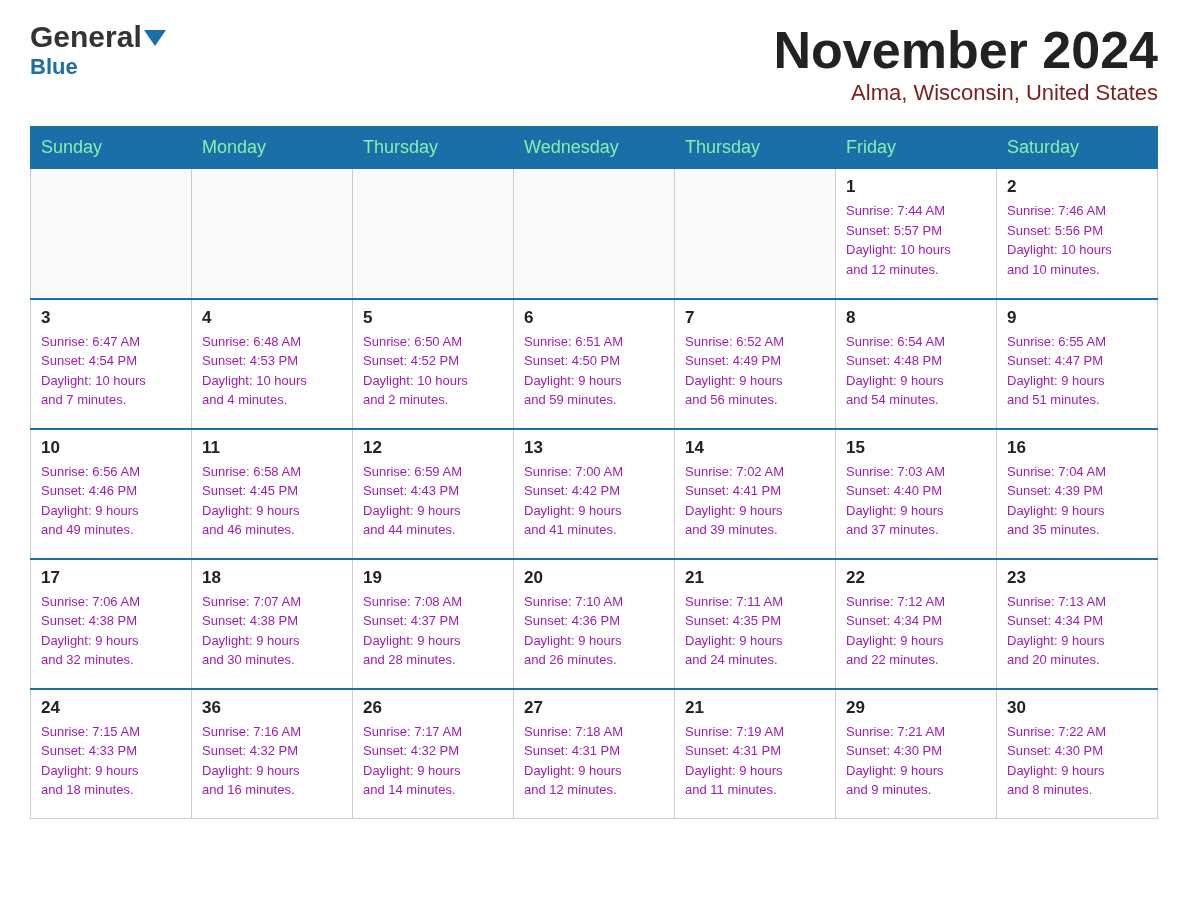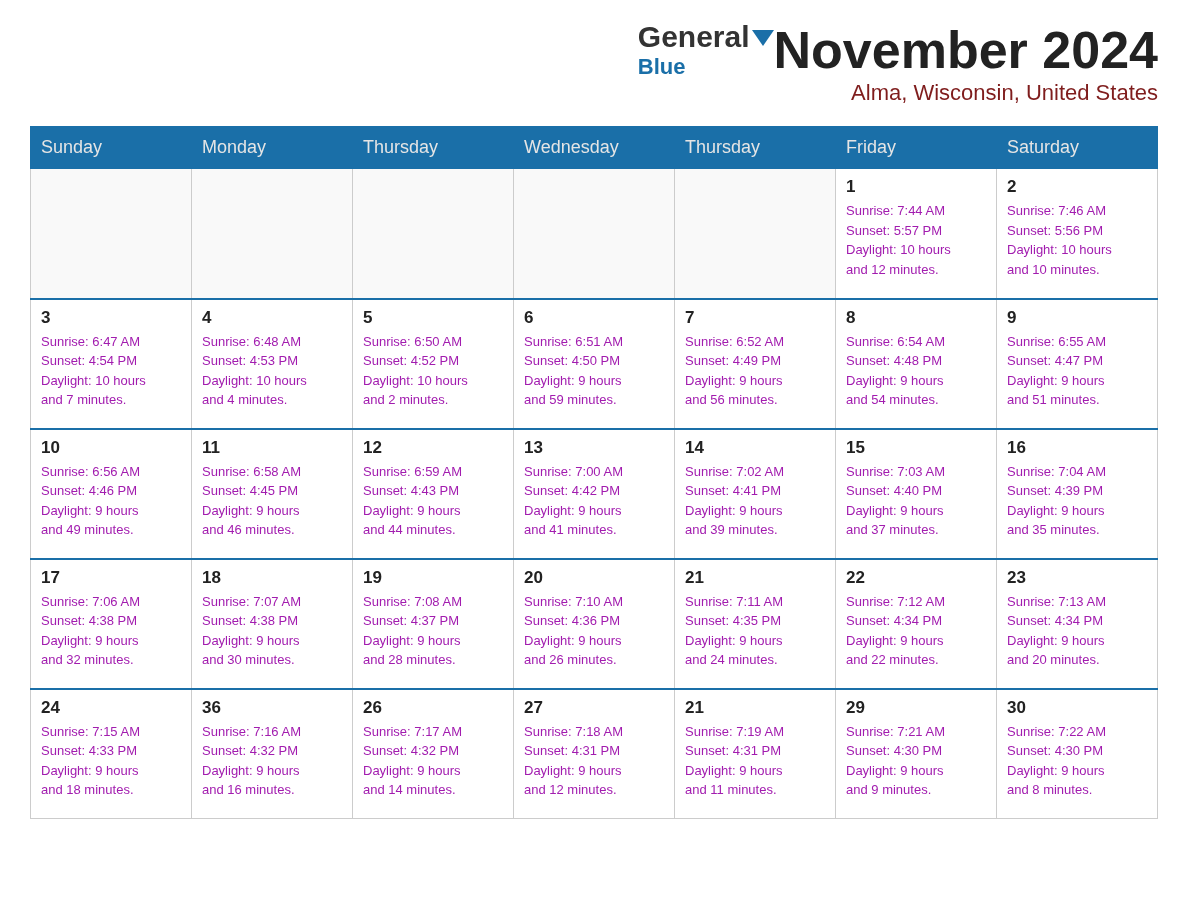--- a/index.html
+++ b/index.html
@@ -5,21 +5,21 @@
     * { margin: 0; padding: 0; box-sizing: border-box; }
     body {
       font-family: Arial, sans-serif;
       background: #fff;
       width: 1188px;
       min-height: 918px;
       padding: 20px 30px;
     }
     .header {
       display: flex;
-      justify-content: flex-end;
+      justify-content: space-between;
       align-items: flex-start;
       margin-bottom: 20px;
     }
     .logo {
       display: flex;
       flex-direction: column;
       align-items: flex-start;
     }
     .logo-bottom {
       font-size: 22px;
@@ -37,21 +37,21 @@
     .location-title {
       font-size: 22px;
       color: #7f1d1d;
     }
     .calendar {
       width: 100%;
       border-collapse: collapse;
     }
     .calendar th {
       background-color: #1a6fa8;
-      color: #e5e5e5;
+      color: #86efac;
       font-size: 18px;
       font-weight: normal;
       padding: 10px 10px;
       text-align: left;
       border: 1px solid #1a6fa8;
     }
     .calendar td {
       width: calc(100% / 7);
       vertical-align: top;
       padding: 8px 10px;

